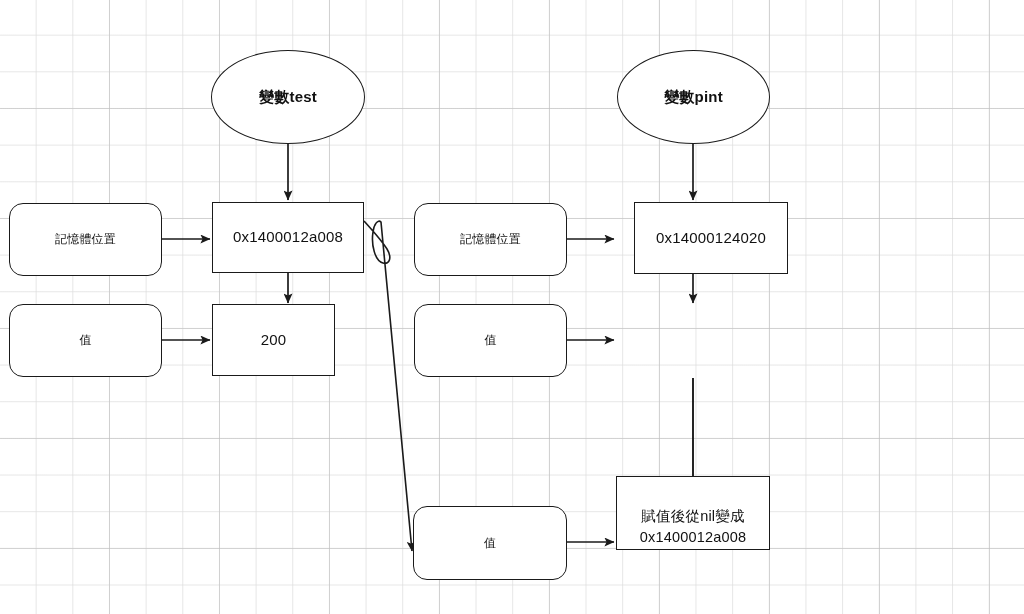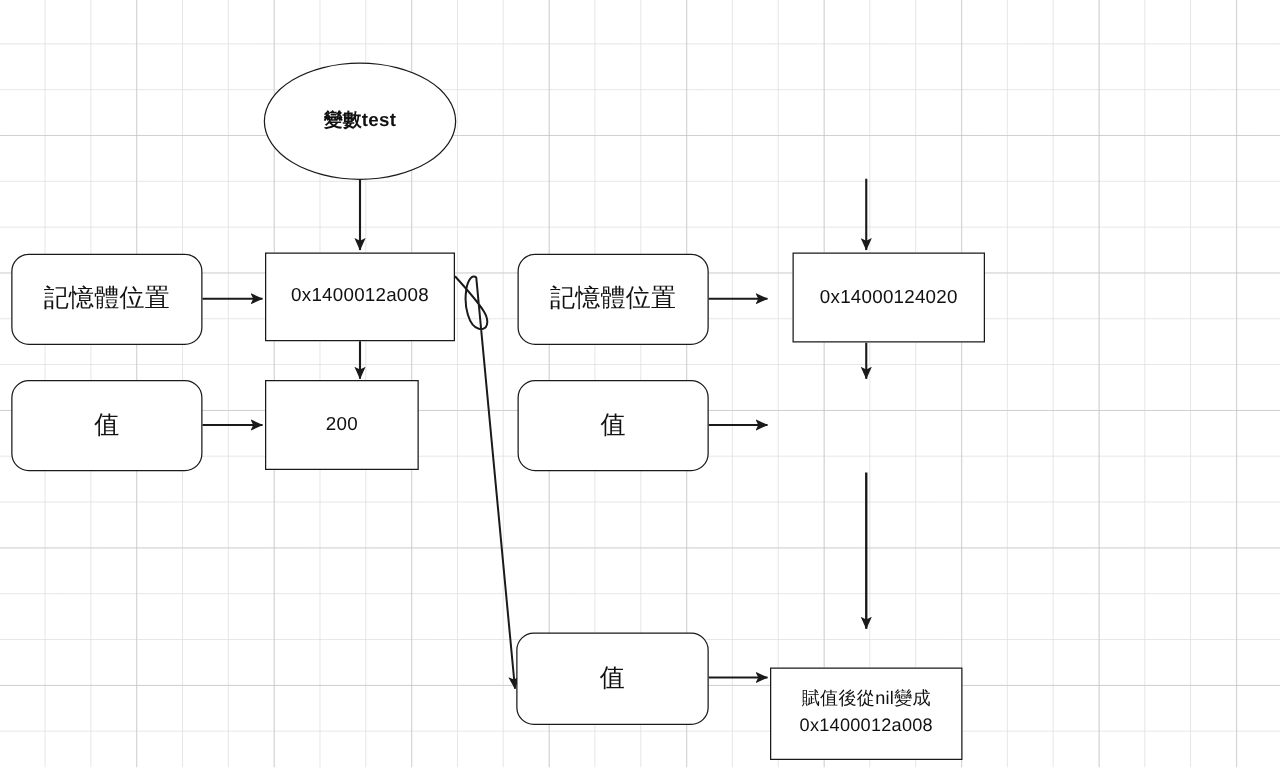--- a/index.html
+++ b/index.html
@@ -30,21 +30,21 @@
   .shape {
     position: absolute;
     box-sizing: border-box;
     background: #ffffff;
     border: 1.6px solid #1a1a1a;
     display: flex;
     align-items: center;
     justify-content: center;
     text-align: center;
     color: #111111;
-    font-size: 20px;
+    font-size: 12px;
     line-height: 1.35;
     letter-spacing: 0.2px;
   }
   .rounded {
     border-radius: 14px;
   }
   .ellipse {
     border-radius: 50%;
     font-weight: bold;
     font-size: 15px;
@@ -118,36 +118,39 @@
   </div>
 
   <div class="shape rounded" style="left:9px; top:304px; width:153px; height:73px;">
     <span>值</span>
   </div>
 
   <div class="shape box-value" style="left:212px; top:304px; width:123px; height:72px;">
     <span>200</span>
   </div>
 
+  <div class="shape ellipse" style="left:617px; top:50px; width:153px; height:94px;">
+    <span>變數pint</span>
+  </div>
 
   <div class="shape rounded" style="left:414px; top:203px; width:153px; height:73px;">
     <span>記憶體位置</span>
   </div>
 
   <div class="shape box-value" style="left:616px; top:202px; width:154px; height:72px;margin-left:18px;">
     <span>0x14000124020</span>
   </div>
 
   <div class="shape rounded" style="left:414px; top:304px; width:153px; height:73px;">
     <span>值</span>
   </div>
 
 
   <div class="shape rounded" style="left:413px; top:506px; width:154px; height:74px;">
     <span>值</span>
   </div>
 
-  <div class="shape box-value multiline" style="left:616px; top:534px; width:154px; height:74px;">
+  <div class="shape box-value multiline" style="left:616px; top:476px; width:154px; height:74px;align-items:flex-end;">
     <span>賦值後從nil變成
 0x1400012a008</span>
   </div>
 
 </div>
 
 </body></html>

